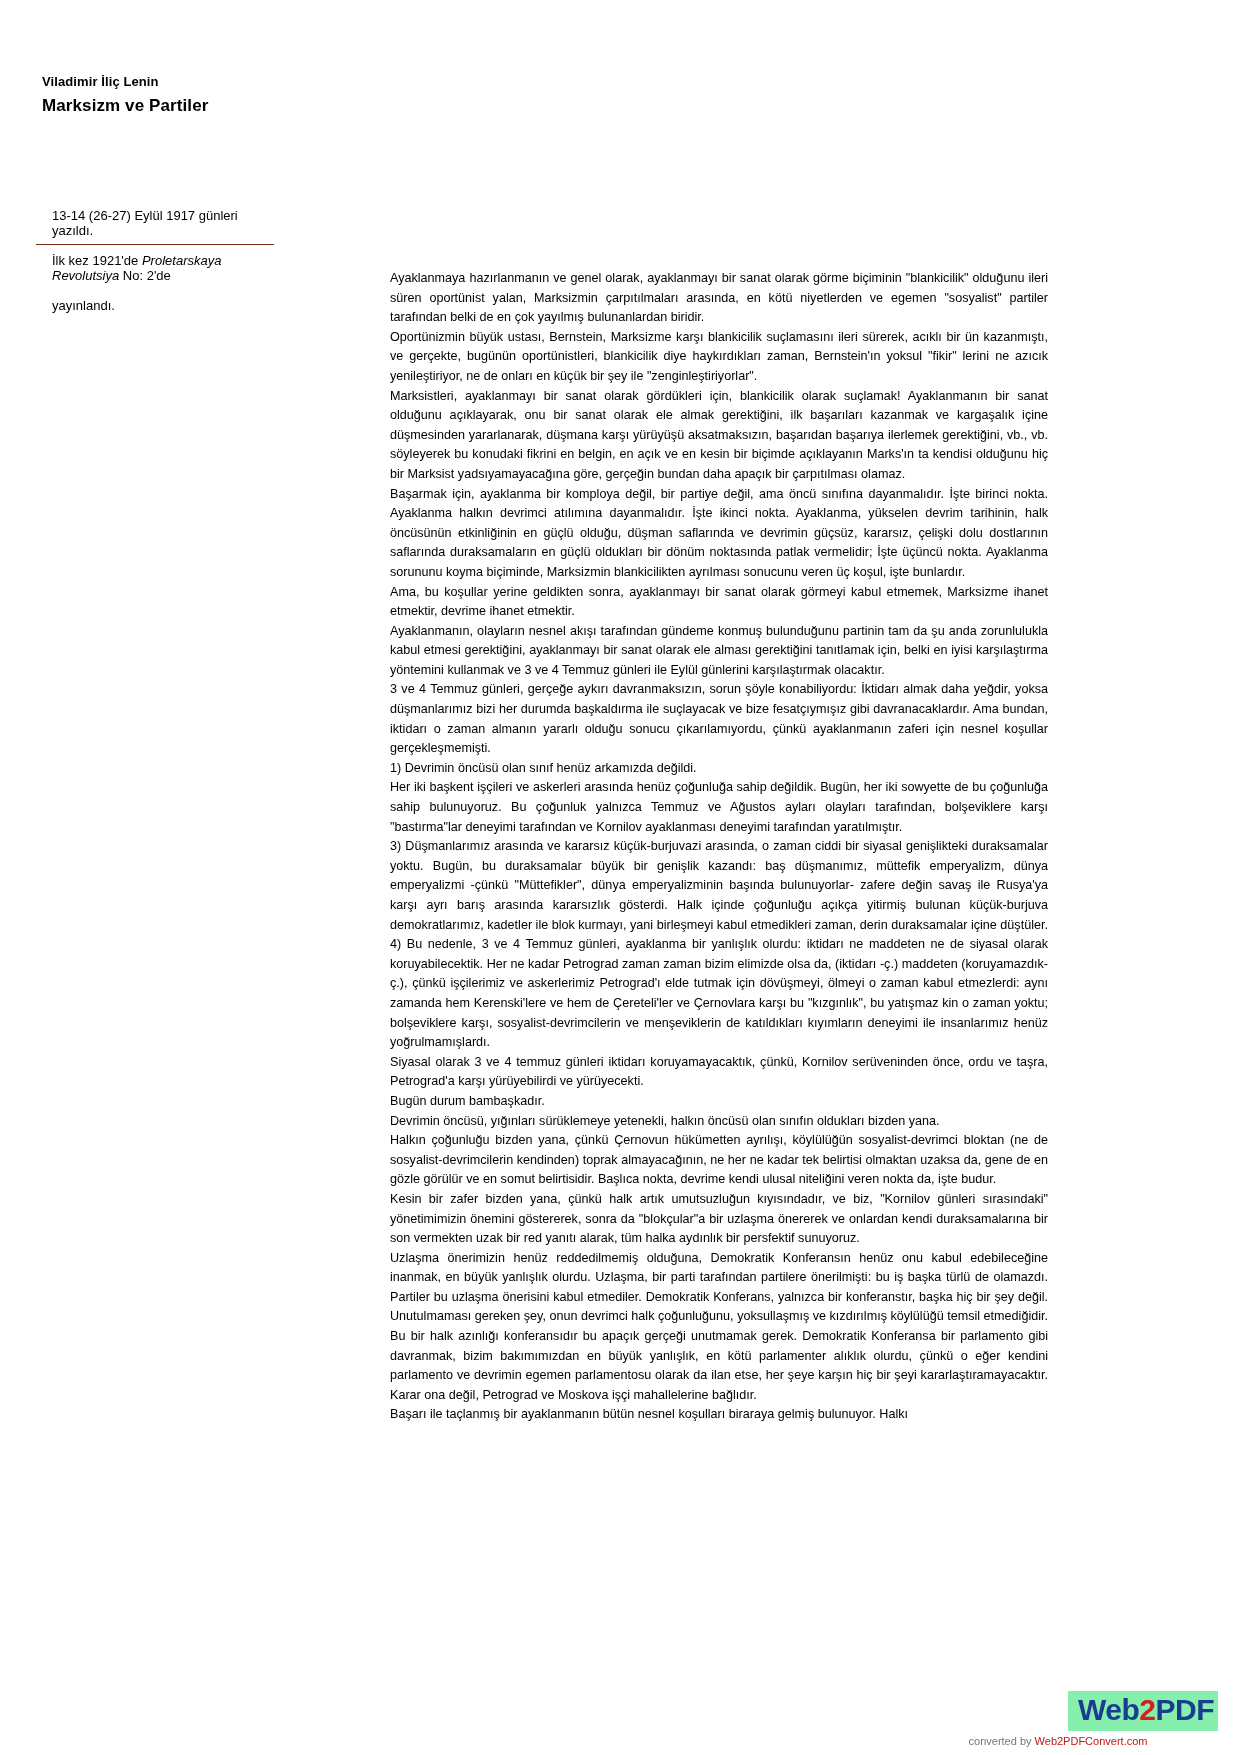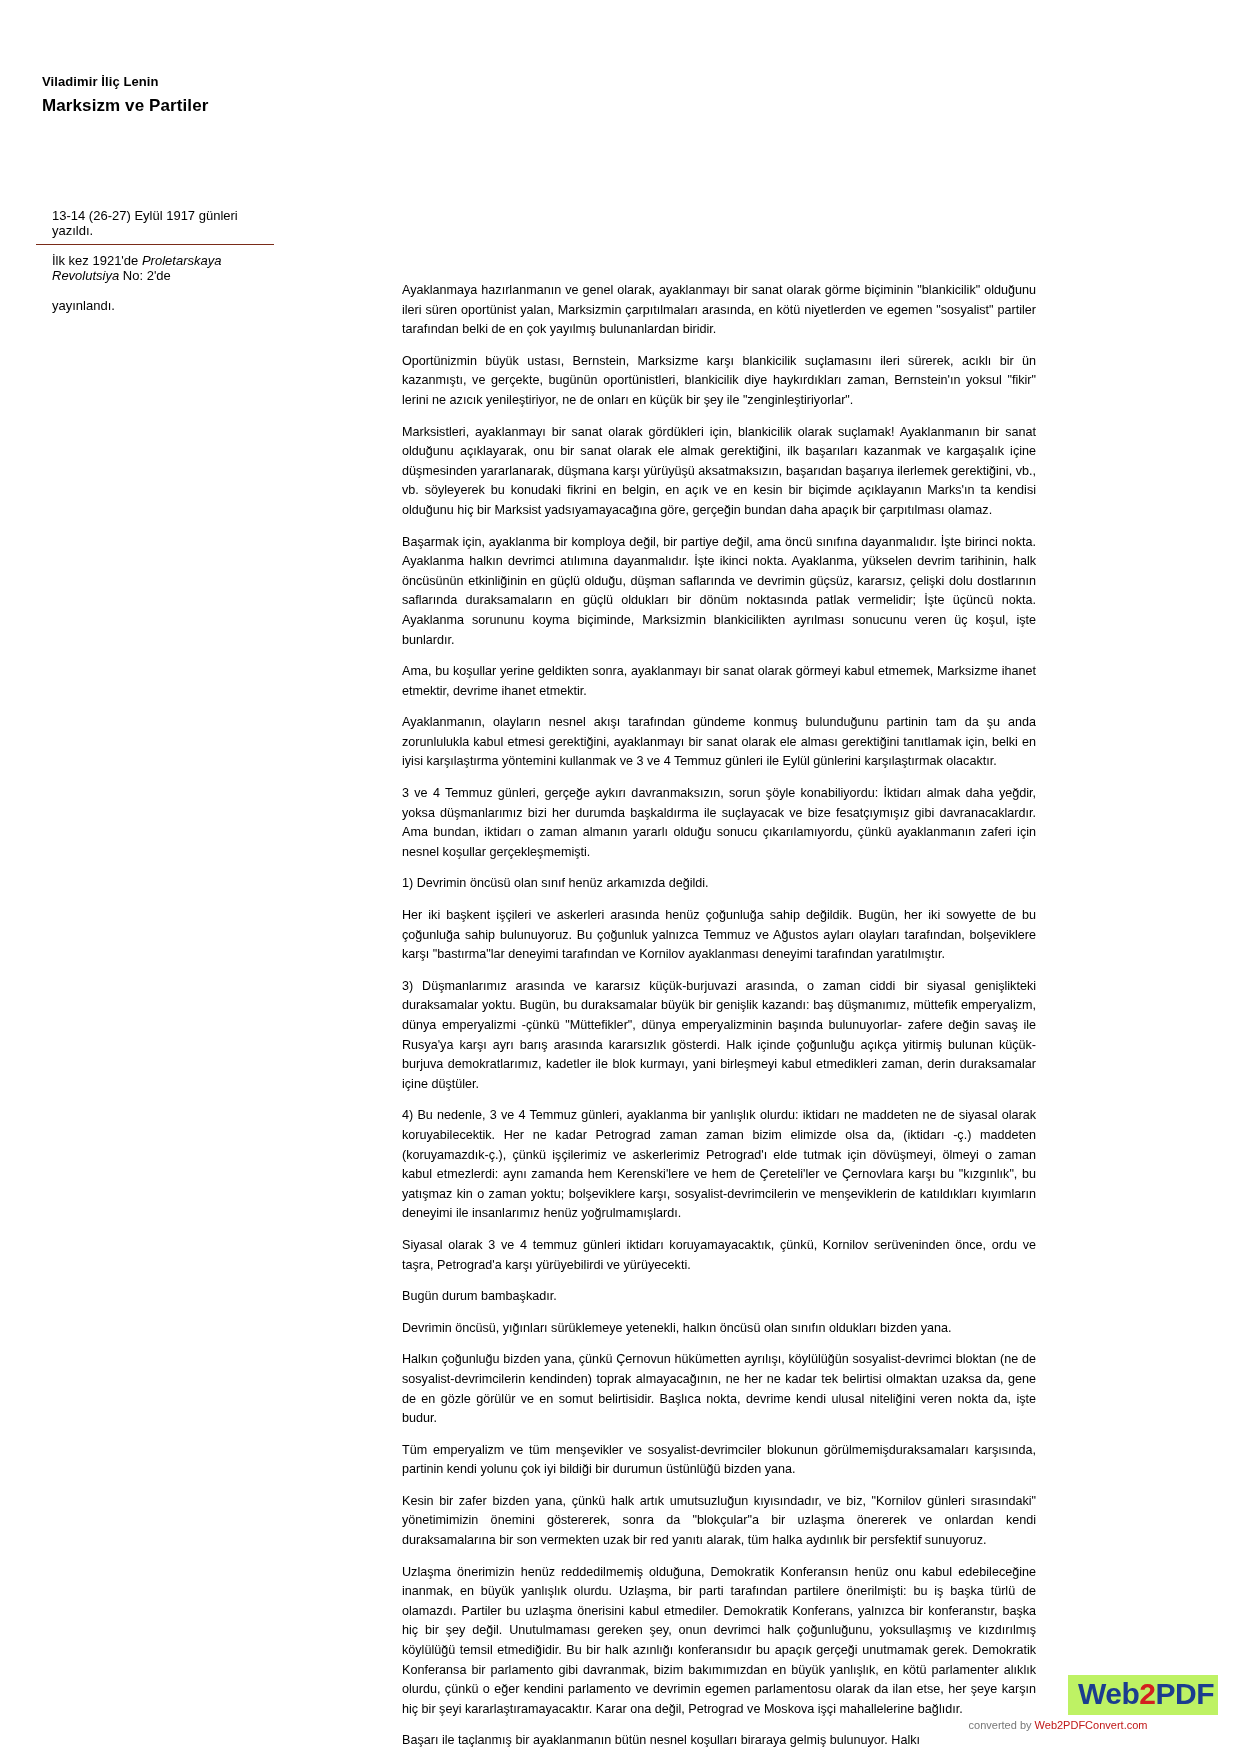--- a/index.html
+++ b/index.html
@@ -73,41 +73,42 @@
     position: absolute;
     left: 390px;
     top: 254px;
     width: 658px;
     font-size: 12.6px;
     line-height: 19.6px;
     text-align: justify;
     color: #000;
   }
   .text-col p {
-    margin: 12px;
+    margin: 0;
     text-indent: 0;
   }
 
   .first-line-indent { text-indent: 50px; }
   .fli-sm { text-indent: 38px; }
   .fli-xs { text-indent: 26px; }
   .fli-md { text-indent: 44px; }
 
   
   .footer-brand {
     position: absolute;
     right: 22px;
     top: 1660px;
     width: 320px;
     text-align: right;
   }
   .brand-box {
     display: inline-block;
-    background: #bef264;
+    background: #86efac;
     padding: 2px 4px 4px 10px;
+    margin-top: 16px;
   }
   .brand-text {
     font-size: 30px;
     font-weight: bold;
     letter-spacing: -0.5px;
     line-height: 34px;
     font-family: "Liberation Sans", sans-serif;
   }
   .brand-web { color: #1b3d8f; }
   .brand-2 { color: #d41f1f; }
@@ -150,21 +151,20 @@
     <p class="fli-sm">Ayaklanmanın, olayların nesnel akışı tarafından gündeme konmuş bulunduğunu partinin tam da şu anda zorunlulukla kabul etmesi gerektiğini, ayaklanmayı bir sanat olarak ele alması gerektiğini tanıtlamak için, belki en iyisi karşılaştırma yöntemini kullanmak ve 3 ve 4 Temmuz günleri ile Eylül günlerini karşılaştırmak olacaktır.</p>
     <p class="fli-md">3 ve 4 Temmuz günleri, gerçeğe aykırı davranmaksızın, sorun şöyle konabiliyordu: İktidarı almak daha yeğdir, yoksa düşmanlarımız bizi her durumda başkaldırma ile suçlayacak ve bize fesatçıymışız gibi davranacaklardır. Ama bundan, iktidarı o zaman almanın yararlı olduğu sonucu çıkarılamıyordu, çünkü ayaklanmanın zaferi için nesnel koşullar gerçekleşmemişti.</p>
     <p class="fli-sm">1) Devrimin öncüsü olan sınıf henüz arkamızda değildi.</p>
     <p class="fli-md">Her iki başkent işçileri ve askerleri arasında henüz çoğunluğa sahip değildik. Bugün, her iki sowyette de bu çoğunluğa sahip bulunuyoruz. Bu çoğunluk yalnızca Temmuz ve Ağustos ayları olayları tarafından, bolşeviklere karşı "bastırma"lar deneyimi tarafından ve Kornilov ayaklanması deneyimi tarafından yaratılmıştır.</p>
     <p class="first-line-indent">3) Düşmanlarımız arasında ve kararsız küçük-burjuvazi arasında, o zaman ciddi bir siyasal genişlikteki duraksamalar yoktu. Bugün, bu duraksamalar büyük bir genişlik kazandı: baş düşmanımız, müttefik emperyalizm, dünya emperyalizmi -çünkü "Müttefikler", dünya emperyalizminin başında bulunuyorlar- zafere değin savaş ile Rusya'ya karşı ayrı barış arasında kararsızlık gösterdi. Halk içinde çoğunluğu açıkça yitirmiş bulunan küçük-burjuva demokratlarımız, kadetler ile blok kurmayı, yani birleşmeyi kabul etmedikleri zaman, derin duraksamalar içine düştüler.</p>
     <p class="fli-sm">4) Bu nedenle, 3 ve 4 Temmuz günleri, ayaklanma bir yanlışlık olurdu: iktidarı ne maddeten ne de siyasal olarak koruyabilecektik. Her ne kadar Petrograd zaman zaman bizim elimizde olsa da, (iktidarı -ç.) maddeten (koruyamazdık-ç.), çünkü işçilerimiz ve askerlerimiz Petrograd'ı elde tutmak için dövüşmeyi, ölmeyi o zaman kabul etmezlerdi: aynı zamanda hem Kerenski'lere ve hem de Çereteli'ler ve Çernovlara karşı bu "kızgınlık", bu yatışmaz kin o zaman yoktu; bolşeviklere karşı, sosyalist-devrimcilerin ve menşeviklerin de katıldıkları kıyımların deneyimi ile insanlarımız henüz yoğrulmamışlardı.</p>
     <p class="fli-md">Siyasal olarak 3 ve 4 temmuz günleri iktidarı koruyamayacaktık, çünkü, Kornilov serüveninden önce, ordu ve taşra, Petrograd'a karşı yürüyebilirdi ve yürüyecekti.</p>
     <p class="fli-sm">Bugün durum bambaşkadır.</p>
     <p class="fli-md">Devrimin öncüsü, yığınları sürüklemeye yetenekli, halkın öncüsü olan sınıfın oldukları bizden yana.</p>
     <p class="fli-sm">Halkın çoğunluğu bizden yana, çünkü Çernovun hükümetten ayrılışı, köylülüğün sosyalist-devrimci bloktan (ne de sosyalist-devrimcilerin kendinden) toprak almayacağının, ne her ne kadar tek belirtisi olmaktan uzaksa da, gene de en gözle görülür ve en somut belirtisidir. Başlıca nokta, devrime kendi ulusal niteliğini veren nokta da, işte budur.</p>
-    <p class="fli-xs">Tüm emperyalizm ve tüm menşevikler ve sosyalist-devrimciler blokunun görülmemişduraksamaları karşısında, partinin kendi yolunu çok iyi bildiği bir durumun üstünlüğü bizden yana.</p>
     <p class="fli-sm">Kesin bir zafer bizden yana, çünkü halk artık umutsuzluğun kıyısındadır, ve biz, "Kornilov günleri sırasındaki" yönetimimizin önemini göstererek, sonra da "blokçular"a bir uzlaşma önererek ve onlardan kendi duraksamalarına bir son vermekten uzak bir red yanıtı alarak, tüm halka aydınlık bir persfektif sunuyoruz.</p>
     <p class="fli-md">Uzlaşma önerimizin henüz reddedilmemiş olduğuna, Demokratik Konferansın henüz onu kabul edebileceğine inanmak, en büyük yanlışlık olurdu. Uzlaşma, bir parti tarafından partilere önerilmişti: bu iş başka türlü de olamazdı. Partiler bu uzlaşma önerisini kabul etmediler. Demokratik Konferans, yalnızca bir konferanstır, başka hiç bir şey değil. Unutulmaması gereken şey, onun devrimci halk çoğunluğunu, yoksullaşmış ve kızdırılmış köylülüğü temsil etmediğidir. Bu bir halk azınlığı konferansıdır bu apaçık gerçeği unutmamak gerek. Demokratik Konferansa bir parlamento gibi davranmak, bizim bakımımızdan en büyük yanlışlık, en kötü parlamenter alıklık olurdu, çünkü o eğer kendini parlamento ve devrimin egemen parlamentosu olarak da ilan etse, her şeye karşın hiç bir şeyi kararlaştıramayacaktır. Karar ona değil, Petrograd ve Moskova işçi mahallelerine bağlıdır.</p>
     <p class="fli-md">Başarı ile taçlanmış bir ayaklanmanın bütün nesnel koşulları biraraya gelmiş bulunuyor. Halkı</p>
   </div>
 
   <div class="footer-brand">
     <div class="brand-box">
       <span class="brand-text brand-web">Web</span><span class="brand-text brand-2">2</span><span class="brand-text brand-pdf">PDF</span>
     </div>
     <div class="converted-line">

